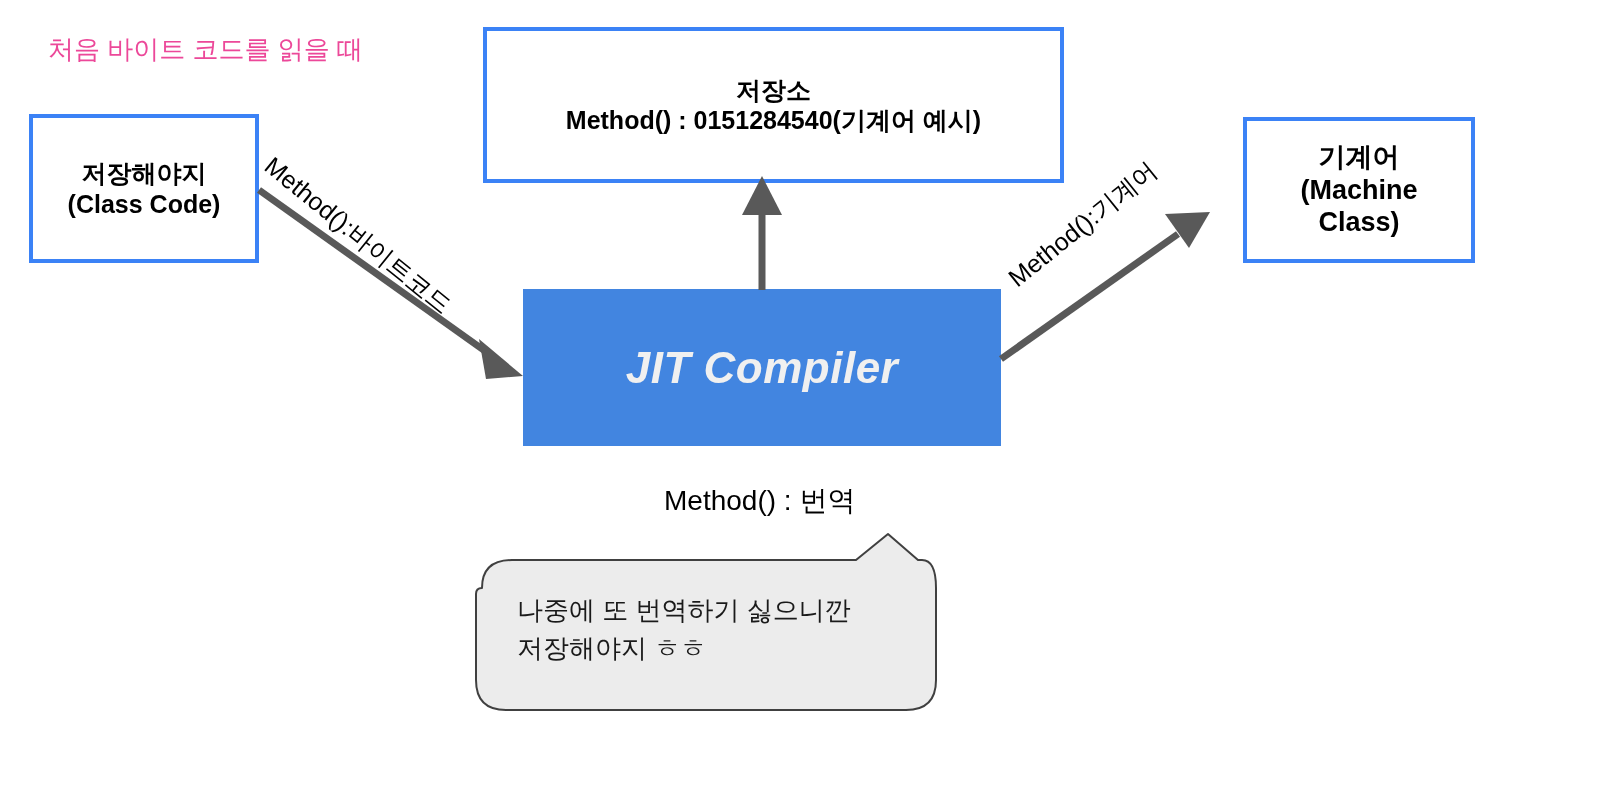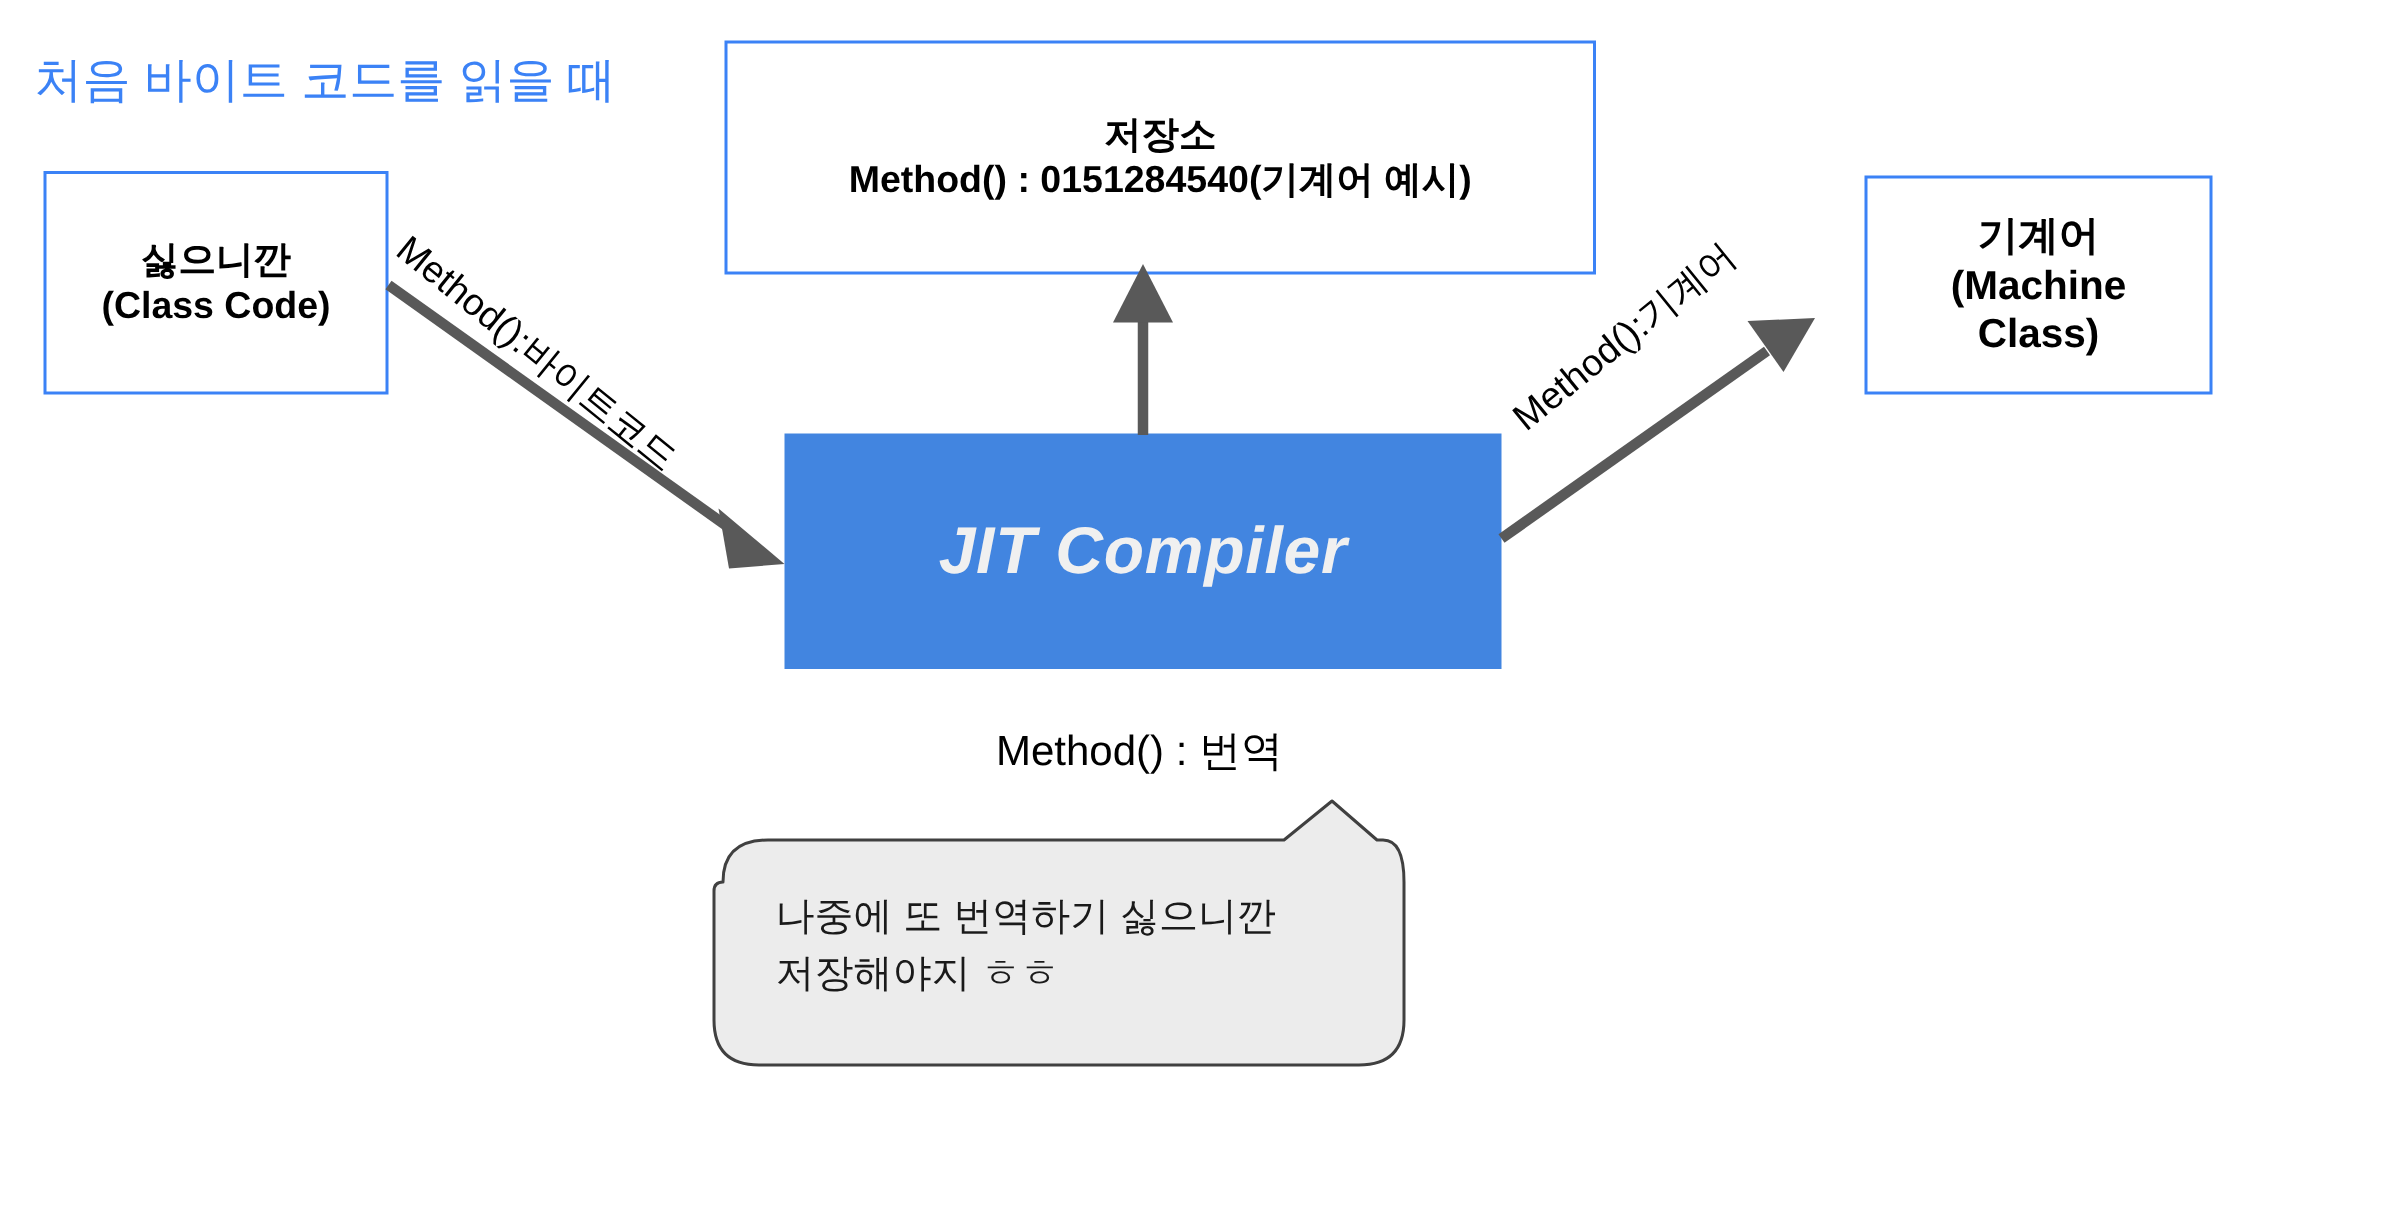--- a/index.html
+++ b/index.html
@@ -13,39 +13,39 @@
     height: 812px;
     background: #ffffff;
     overflow: hidden;
     font-family: "Liberation Sans", "DejaVu Sans", sans-serif;
   }
 
   
   .node-box {
     position: absolute;
     box-sizing: border-box;
-    border: 2px solid #3b82f6;
+    border: 4px solid #3b82f6;
     background: #ffffff;
     display: flex;
     align-items: center;
     justify-content: center;
     text-align: center;
     color: #000000;
     font-weight: bold;
     line-height: 1.22;
   }
   .node-box .line { display: block; white-space: pre; }
 
   
   #title-text {
     position: absolute;
-    left: 23px;
+    left: 48px;
     top: 32px;
-    font-size: 32px;
-    color: #3b82f6;
+    font-size: 26px;
+    color: #ec4899;
     font-weight: normal;
     white-space: pre;
   }
 
   #bytecode-box {
     left: 29px;
     top: 114px;
     width: 230px;
     height: 149px;
     font-size: 25px;
@@ -145,21 +145,21 @@
 </style>
 </head>
 <body>
 
 <div id="canvas">
 
   <div id="title-text">처음 바이트 코드를 읽을 때</div>
 
   <div id="bytecode-box" class="node-box">
     <div>
-      <span class="line">싫으니깐</span>
+      <span class="line">저장해야지</span>
       <span class="line">(Class Code)</span>
     </div>
   </div>
 
   <div id="storage-box" class="node-box">
     <div>
       <span class="line">저장소</span>
       <span class="line">Method() : 0151284540(기계어 예시)</span>
     </div>
   </div>

